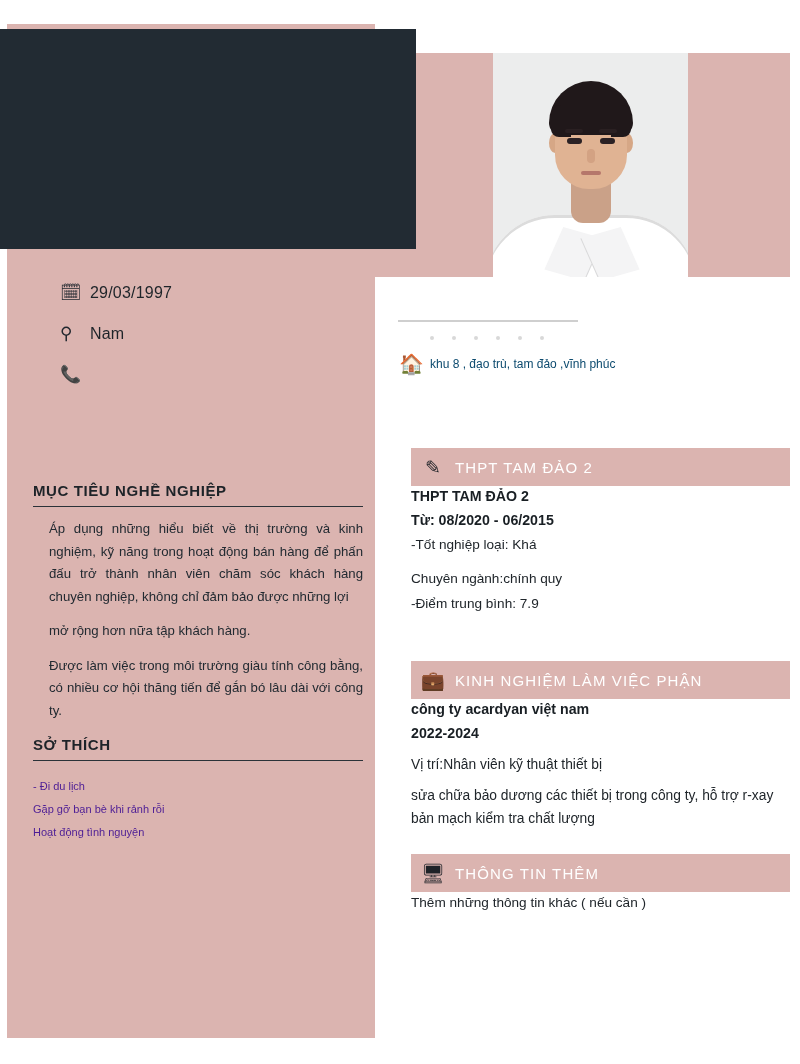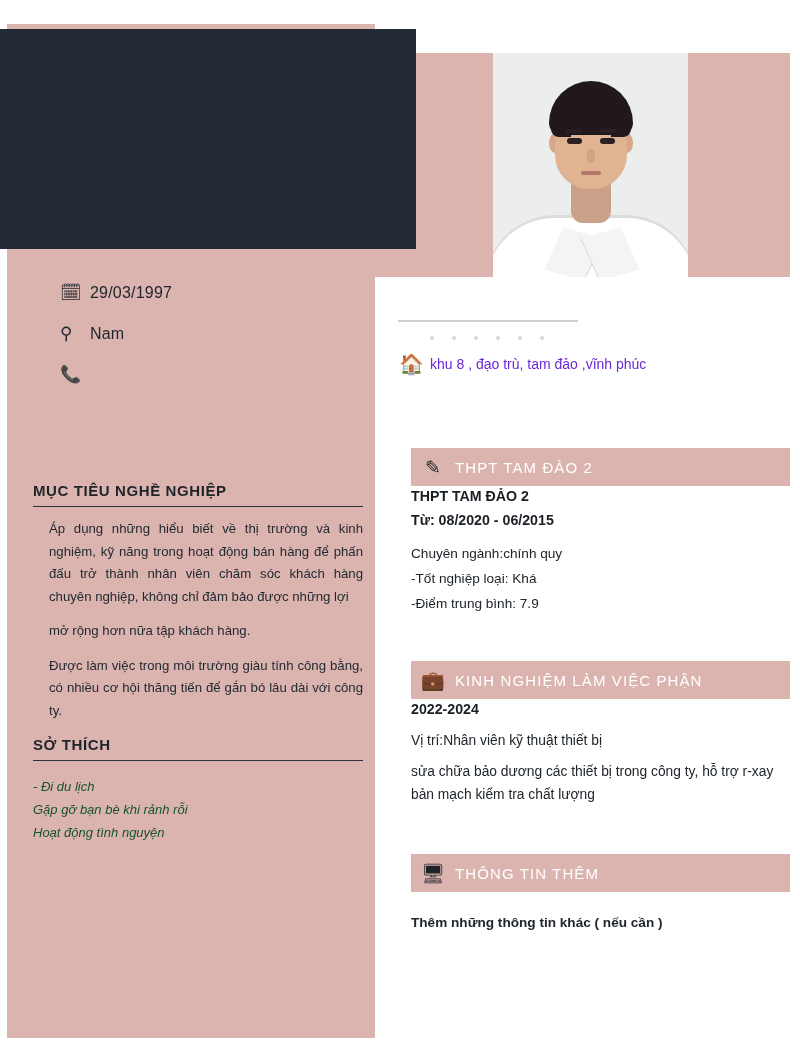--- a/index.html
+++ b/index.html
@@ -109,21 +109,21 @@
   }
   .left-body {
     margin-top: 11px;
     font-size: 13.2px;
     line-height: 22.5px;
     color: #222a31;
     text-align: justify;
   }
   .left-body p { margin: 0 0 12px 16px; }
   .left-body p:last-child { margin-bottom: 0; }
-  .hobby-line { font-size: 13px; line-height: 23px; color: #14532d; font-style: italic; }
+  .hobby-line { font-size: 11px; line-height: 23px; color: #4c1d95; }
 
   
   #right-col {
     position: absolute;
     left: 375px; top: 24px;
     width: 415px; height: 1014px;
     background: #ffffff;
   }
   #photo-band {
     position: absolute;
@@ -198,21 +198,21 @@
   .right-row {
     position: absolute;
     display: flex;
     align-items: center;
   }
   .right-row .ricon {
     width: 36px; flex: 0 0 36px;
     font-size: 20px; color: #23292f;
     display:flex; align-items:center; justify-content:center;
   }
-  .right-row .rtext { font-size: 14px; color: #6d28d9; }
+  .right-row .rtext { font-size: 12px; color: #0c4a6e; }
 
   
   .bar {
     position: absolute;
     left: 411px;
     width: 379px;
     height: 38px;
     background: #dbb4b0;
     display: flex;
     align-items: center;
@@ -314,40 +314,41 @@
     <span class="rtext">khu 8 , đạo trù, tam đảo ,vĩnh phúc</span>
   </div>
 
   <div class="bar" style="top:448px;">
     <span class="bar-icon">✎</span>
     <span class="bar-label">THPT TAM ĐẢO 2</span>
   </div>
   <div class="rblock" style="top:484px;">
     <div class="r-strong">THPT TAM ĐẢO 2</div>
     <div class="r-strong">Từ: 08/2020 - 06/2015</div>
+    <div class="r-line">-Tốt nghiệp loại: Khá</div>
     <div class="r-line" style="margin-top:9px;">Chuyên ngành:chính quy</div>
-    <div class="r-line">-Tốt nghiệp loại: Khá</div>
     <div class="r-line">-Điểm trung bình: 7.9</div>
   </div>
 
   <div class="bar" style="top:661px;">
     <span class="bar-icon">💼</span>
     <span class="bar-label">KINH NGHIỆM LÀM VIỆC PHẬN</span>
   </div>
   <div class="rblock" style="top:697px;">
+    <div class="r-strong">công ty acardyan việt nam</div>
     <div class="r-strong">2022-2024</div>
     <div class="r-para">Vị trí:Nhân viên kỹ thuật thiết bị</div>
     <div class="r-para">sửa chữa bảo dương các thiết bị trong công ty, hỗ trợ r-xay bản mạch kiểm tra chất lượng</div>
   </div>
 
   <div class="bar" style="top:854px;">
     <span class="bar-icon">🖥</span>
     <span class="bar-label">THÔNG TIN THÊM</span>
   </div>
-  <div class="rblock" style="top:910px;font-weight:bold;">
+  <div class="rblock" style="top:890px;">
     <div class="r-line">Thêm những thông tin khác ( nếu cần )</div>
   </div>
 
   <div class="white-top"></div>
   <div class="white-bottom"></div>
   <div class="white-left"></div>
   <div class="white-right"></div>
 </div>
 
 </body></html>

